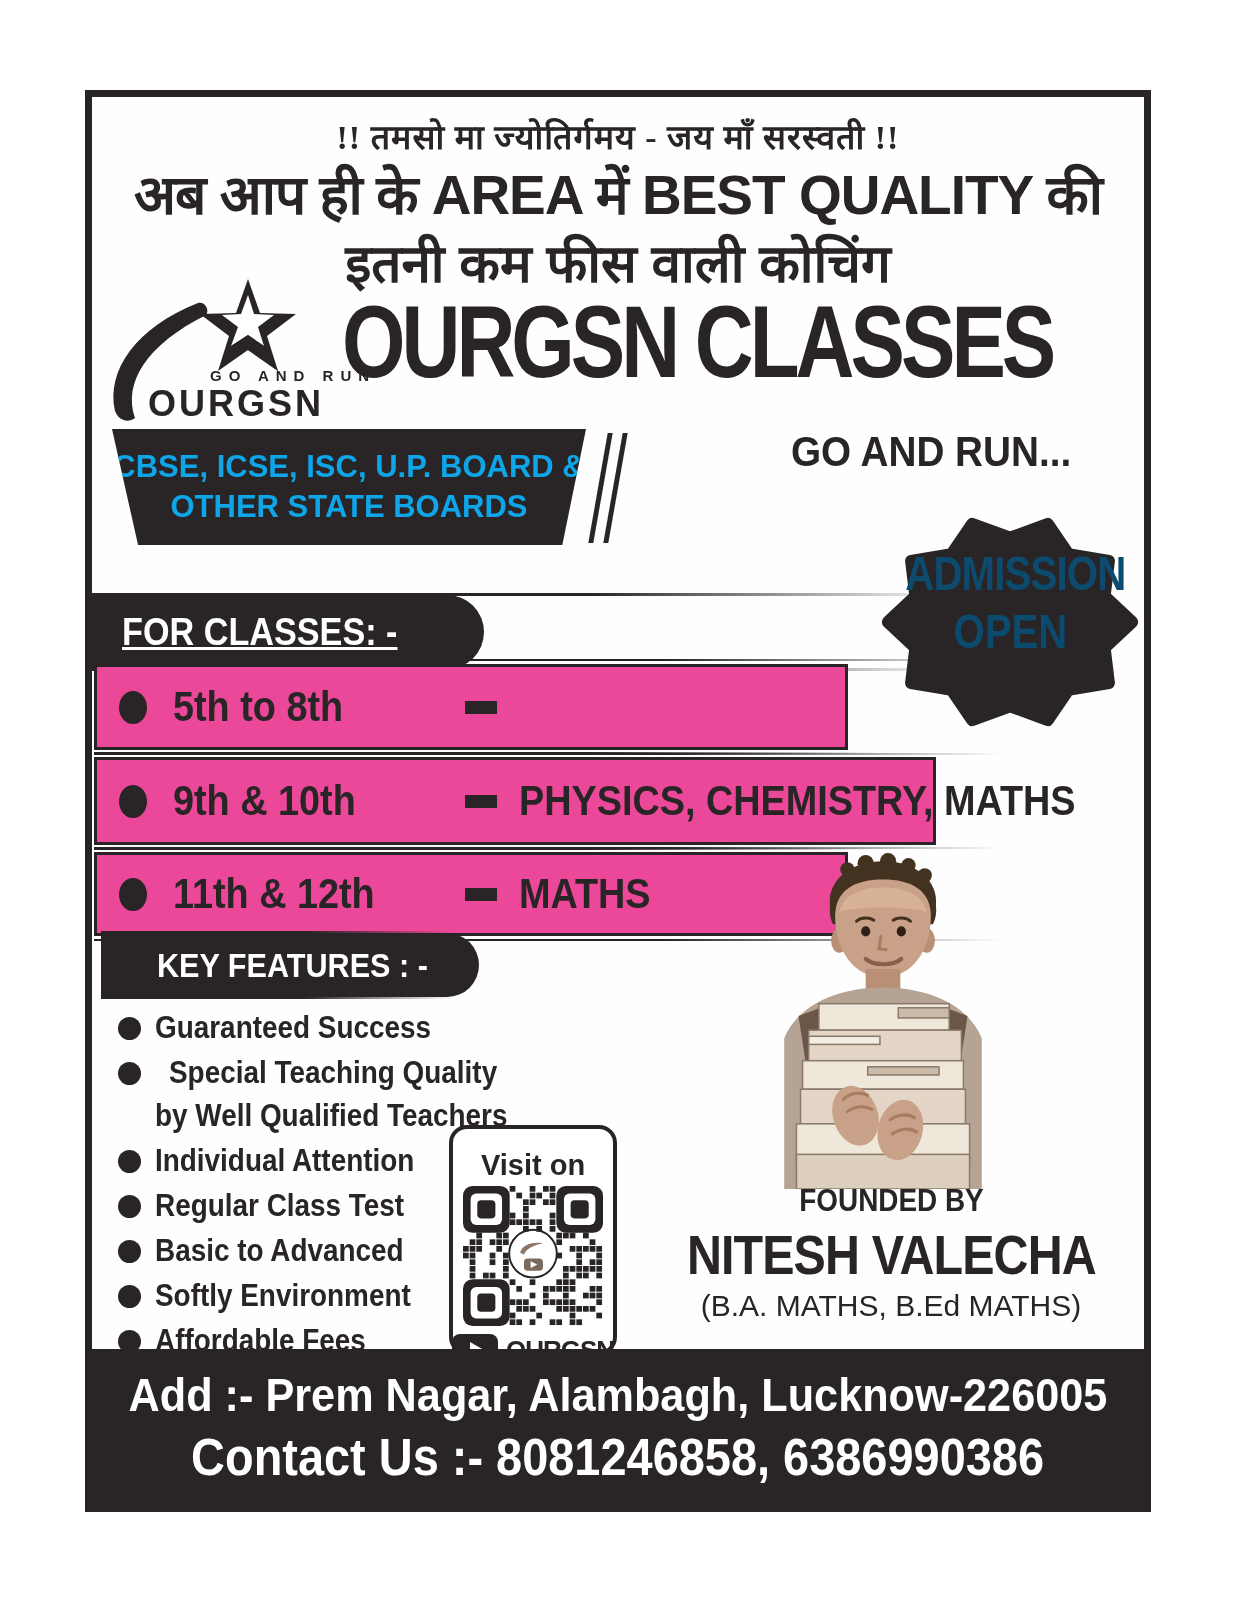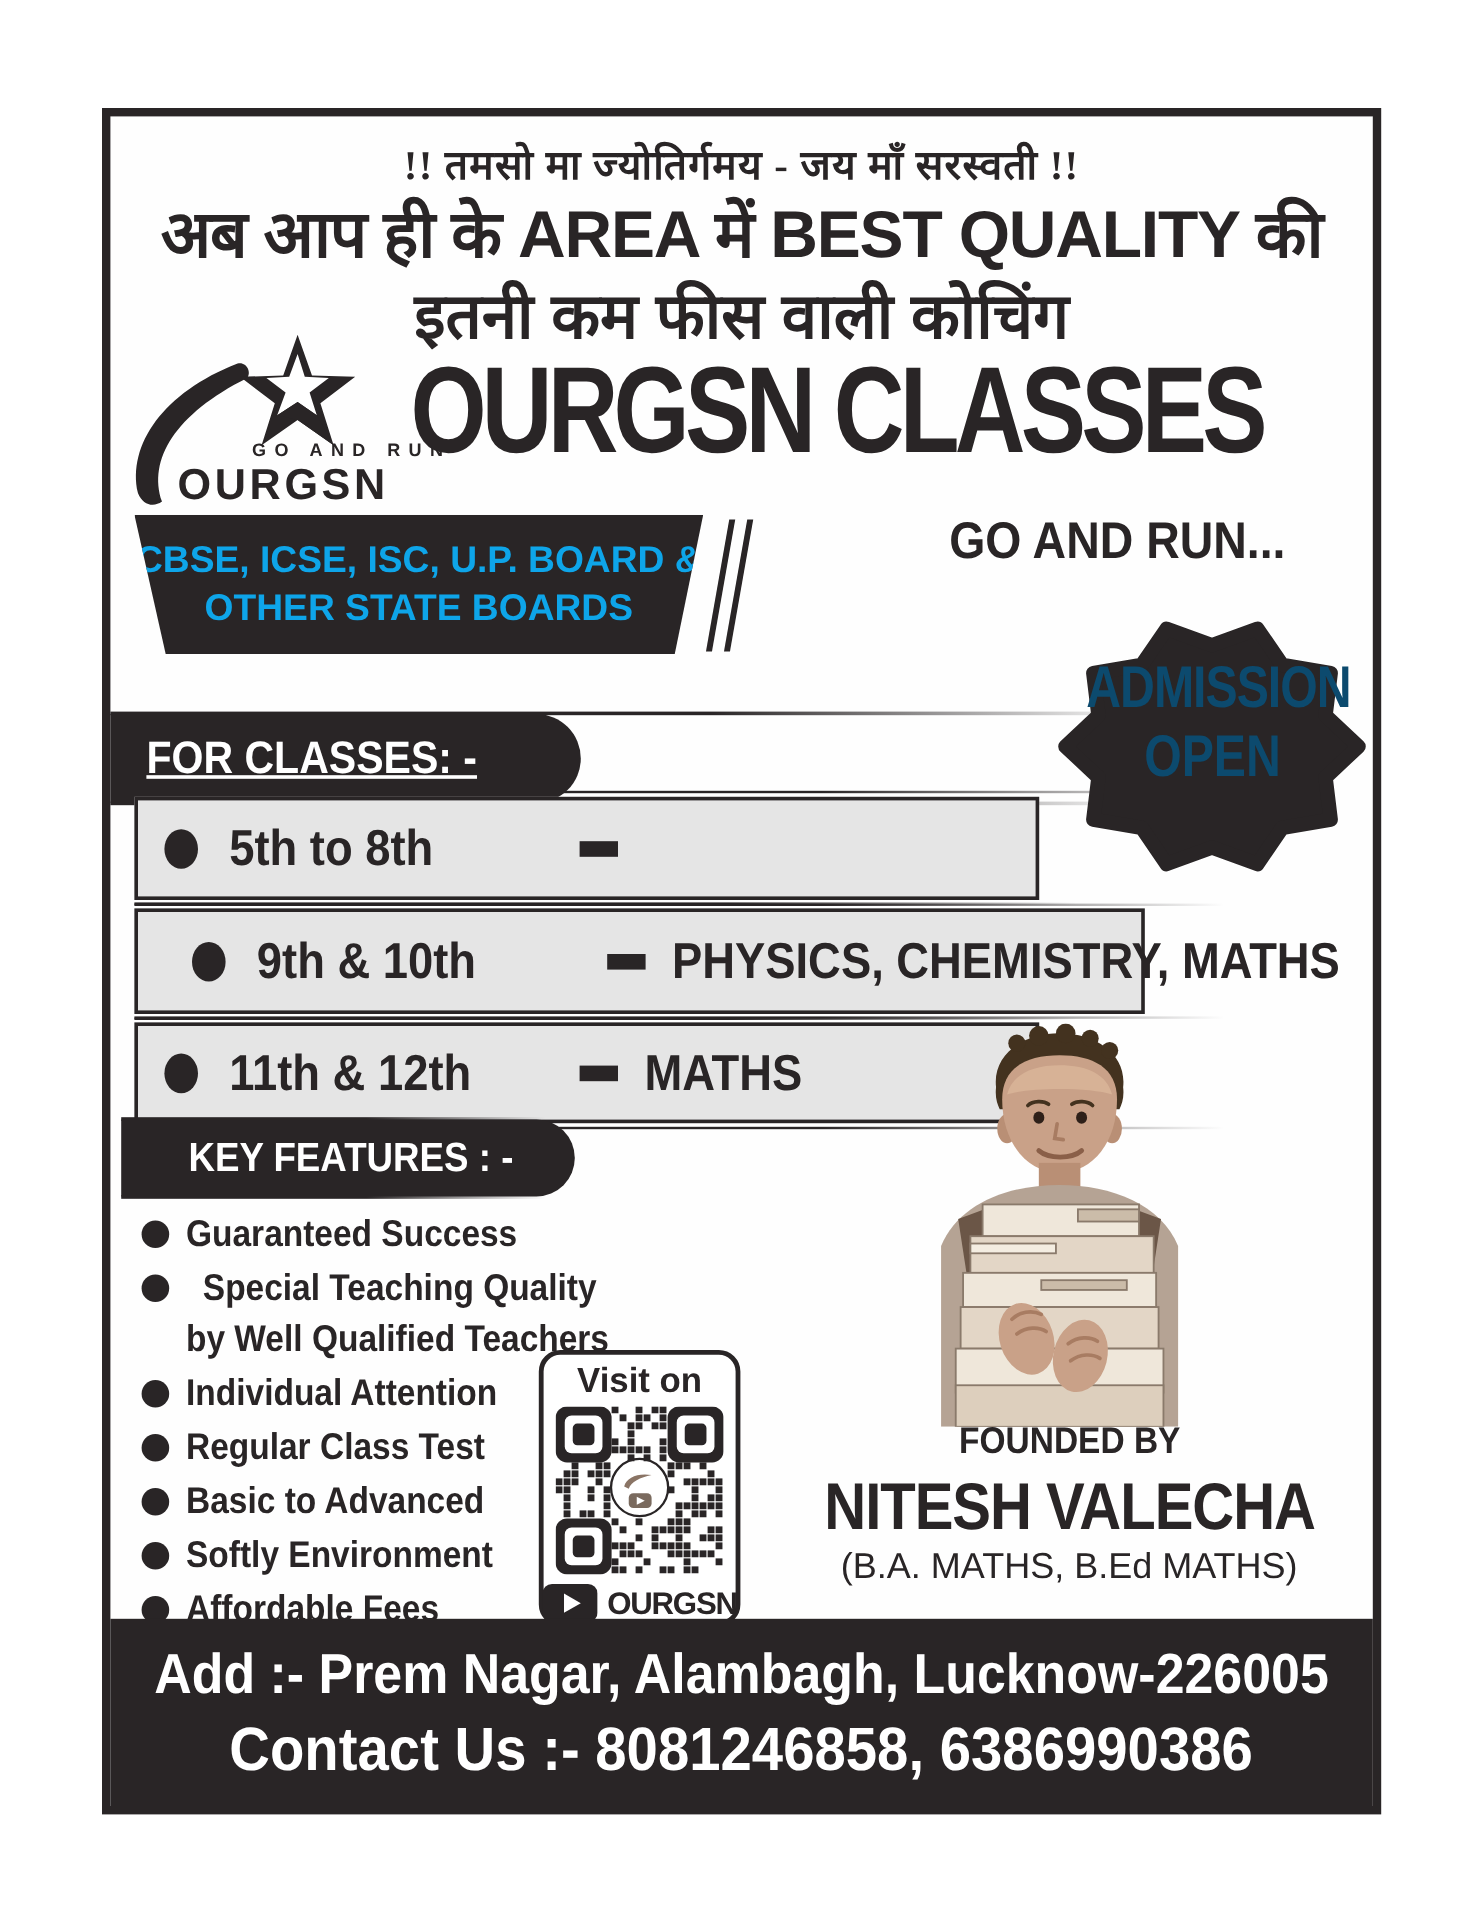--- a/index.html
+++ b/index.html
@@ -33,36 +33,36 @@
   .admission-text .l1 { font-size:49px; font-weight:bold; letter-spacing:-1px; }
   .admission-text .l2 { font-size:49px; font-weight:bold; margin-top:2px; }
 
   .section-banner { background:#292526; color:#fff; border-radius:0 38px 38px 0; display:flex; align-items:center; }
   .for-classes { left:0; top:498px; width:392px; height:74px; padding-left:30px; font-size:38px; font-weight:bold;text-decoration:underline; }
   .key-features { left:9px; top:836px; width:378px; height:64px; padding-left:56px; font-size:34px; font-weight:bold; }
   .section-banner::before, .section-banner::after { content:""; position:absolute; left:0; height:3px; width:245%; background:linear-gradient(to right,#292526 0%,#292526 52%,rgba(41,37,38,0) 90%); }
   .section-banner::before { top:-2px; } .section-banner::after { bottom:-2px; }
   .key-features::before, .key-features::after { width:104%; }
 
-  .class-row { position:absolute; left:20px; background:#e5e5e5; border:3px solid #292526; display:flex; align-items:center; }
+  .class-row { position:absolute; left:2px; background:#ec4899; border:3px solid #292526; display:flex; align-items:center; }
   .class-row::before, .class-row::after { content:""; position:absolute; left:-3px; height:2px; width:132%; background:linear-gradient(to right,#292526 0%,#292526 58%,rgba(41,37,38,0) 92%); }
   .class-row::before { top:-8px; } .class-row::after { bottom:-8px; }
   .class-row.r2::before, .class-row.r2::after { width:102%; }
   .row-bullet { width:28px; height:33px; border-radius:50%; background:#292526; margin-left:22px; flex:0 0 auto; }
   .row-range { margin-left:26px; width:292px; font-size:42px; font-weight:bold; flex:0 0 auto; }
   .row-dash { width:32px; height:13px; background:#292526; flex:0 0 auto; margin-right:22px; }
   .row-subjects { font-size:42px; font-weight:bold; }
 
   .features-list { left:12px; top:914px; width:430px;text-align:center; }
   .feature-item { display:flex; margin-bottom:11px; }
   .feature-bullet { width:23px; height:23px; border-radius:50%; background:#292526; margin:6px 14px 0 14px; flex:0 0 auto; }
   .feature-text { font-size:31px; font-weight:bold; line-height:34px; }
   .feature-text .t2 { margin-top:9px; }
 
-  .qr-box { left:357px; top:1028px; width:168px; height:230px; border:4px solid #292526; border-radius:18px; background:#fff; display:flex; flex-direction:column; align-items:center; padding-top:6px; }
+  .qr-box { left:357px; top:1028px; width:168px; height:230px; border:4px solid #292526; border-radius:18px; background:#fff; display:flex; flex-direction:column; align-items:center; padding-top:20px; }
   .qr-visit { font-size:29px; font-weight:bold; }
   .qr-code-wrap { margin-top:4px; width:140px; height:140px; position:relative; }
   .qr-channel-row { margin-top:8px; display:flex; align-items:center; gap:8px; }
   .yt-icon { width:46px; height:32px; }
   .qr-channel { font-size:26px; font-weight:bold; letter-spacing:-1px; }
 
   .boy-photo { left:648px; top:756px; width:286px; height:336px; }
 
   .founder-block { left:556px; top:1086px; width:486px; text-align:center; }
   .founder-label { font-size:31px; font-weight:bold; letter-spacing:0; }
@@ -117,21 +117,21 @@
 
   <div class="abs section-banner for-classes">
     <span class="cond">FOR CLASSES: -</span>
   </div>
 
   <div class="class-row" style="top:567px;width:754px;height:86px;">
     <span class="row-bullet"></span>
     <span class="row-range"><span class="cond">5th to 8th</span></span>
     <span class="row-dash"></span>
   </div>
-  <div class="class-row r2" style="top:660px;width:842px;height:88px;padding-left:23px;">
+  <div class="class-row r2" style="top:660px;width:842px;height:88px;">
     <span class="row-bullet"></span>
     <span class="row-range"><span class="cond">9th &amp; 10th</span></span>
     <span class="row-dash"></span>
     <span class="row-subjects"><span class="cond">PHYSICS, CHEMISTRY, MATHS</span></span>
   </div>
   <div class="class-row" style="top:755px;width:754px;height:84px;">
     <span class="row-bullet"></span>
     <span class="row-range"><span class="cond">11th &amp; 12th</span></span>
     <span class="row-dash"></span>
     <span class="row-subjects"><span class="cond">MATHS</span></span>

